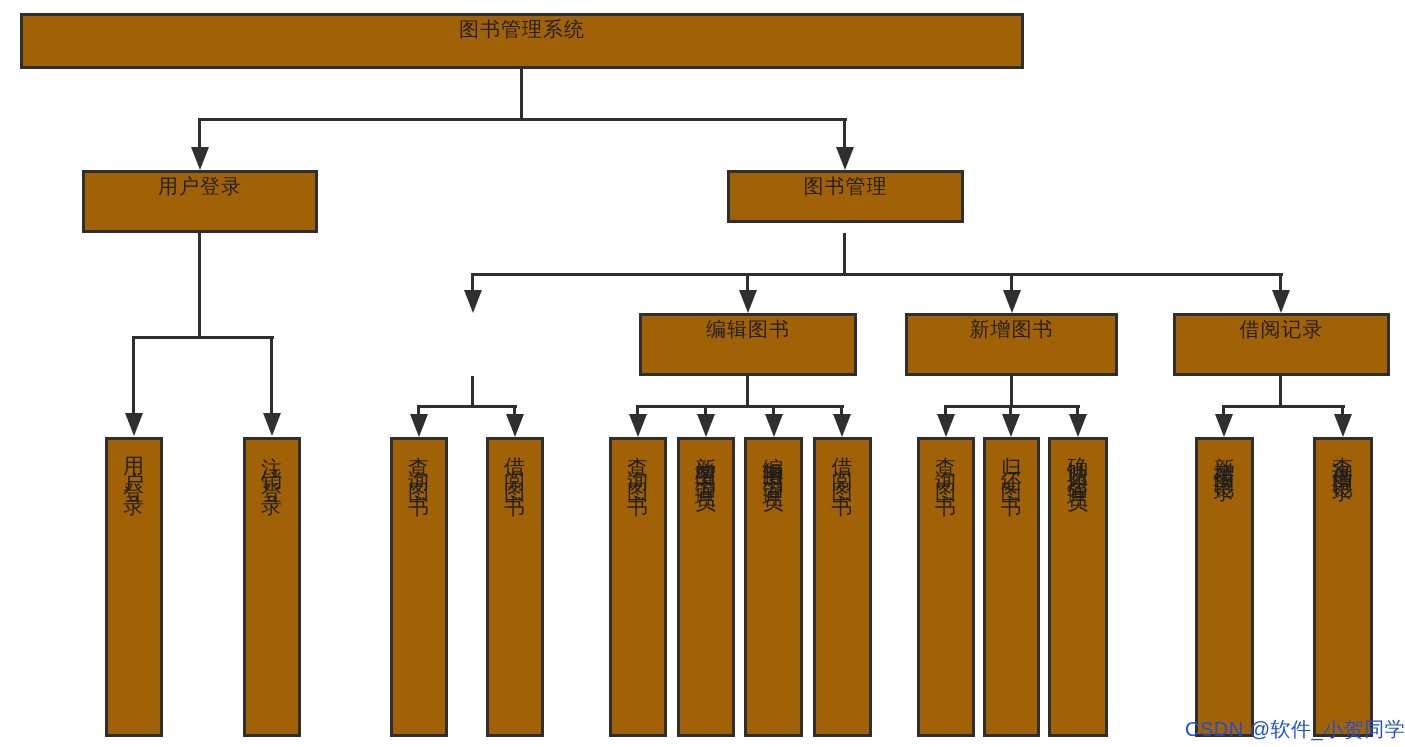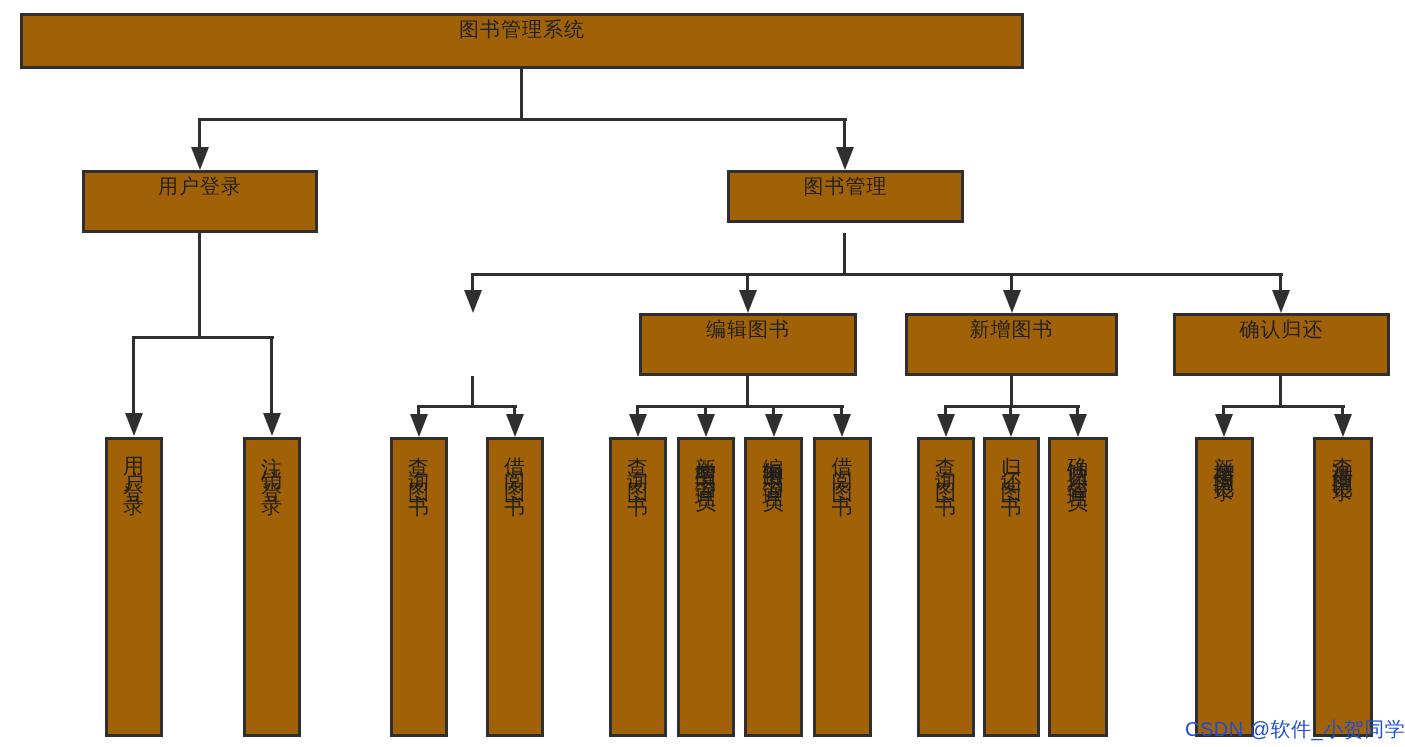--- a/index.html
+++ b/index.html
@@ -68,21 +68,21 @@
     <span class="lbl">图书管理</span>
   </div>
 
   <div class="node h" style="left:639px;top:313px;width:218px;height:63px">
     <span class="lbl">编辑图书</span>
   </div>
   <div class="node h" style="left:905px;top:313px;width:213px;height:63px">
     <span class="lbl">新增图书</span>
   </div>
   <div class="node h" style="left:1173px;top:313px;width:217px;height:63px">
-    <span class="lbl">确认归还</span>
+    <span class="lbl">借阅记录</span>
   </div>
 
   <div class="node v v-short" style="left:105px;top:437px;width:58px;height:300px">
     <span class="lbl">用户登录</span>
   </div>
   <div class="node v v-short" style="left:243px;top:437px;width:58px;height:300px">
     <span class="lbl">注销登录</span>
   </div>
 
   <div class="node v v-short" style="left:390px;top:437px;width:58px;height:300px">

